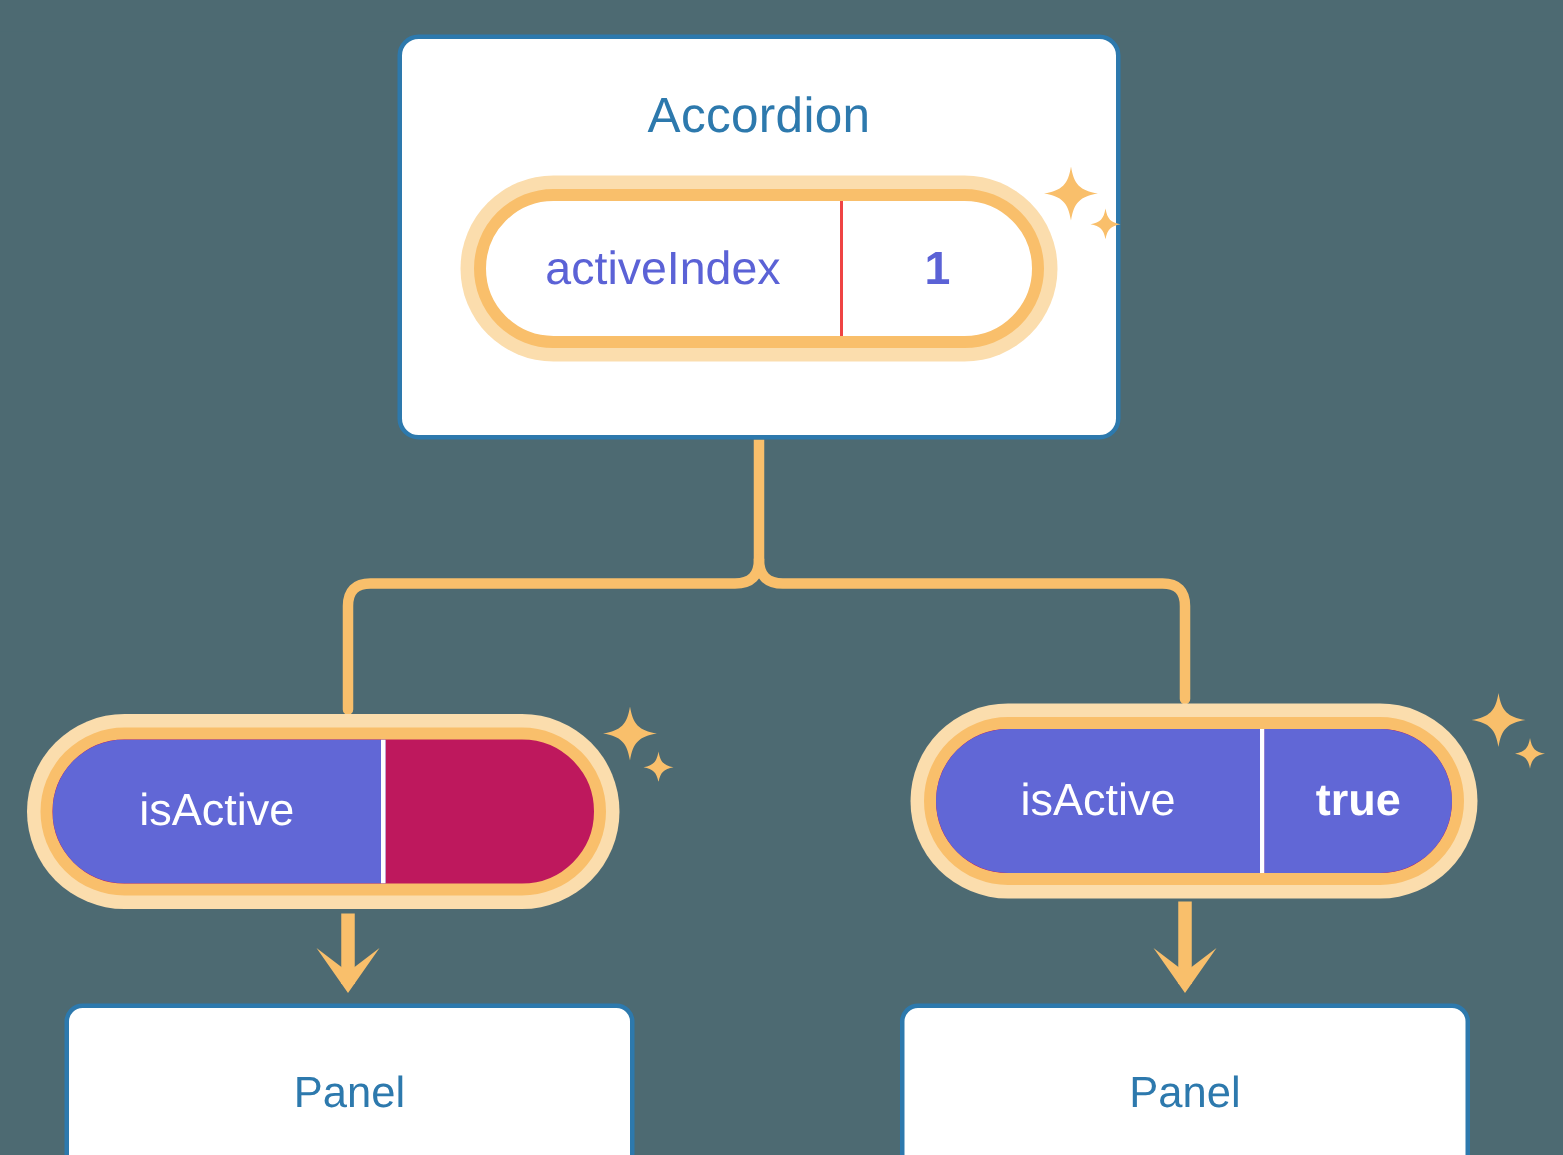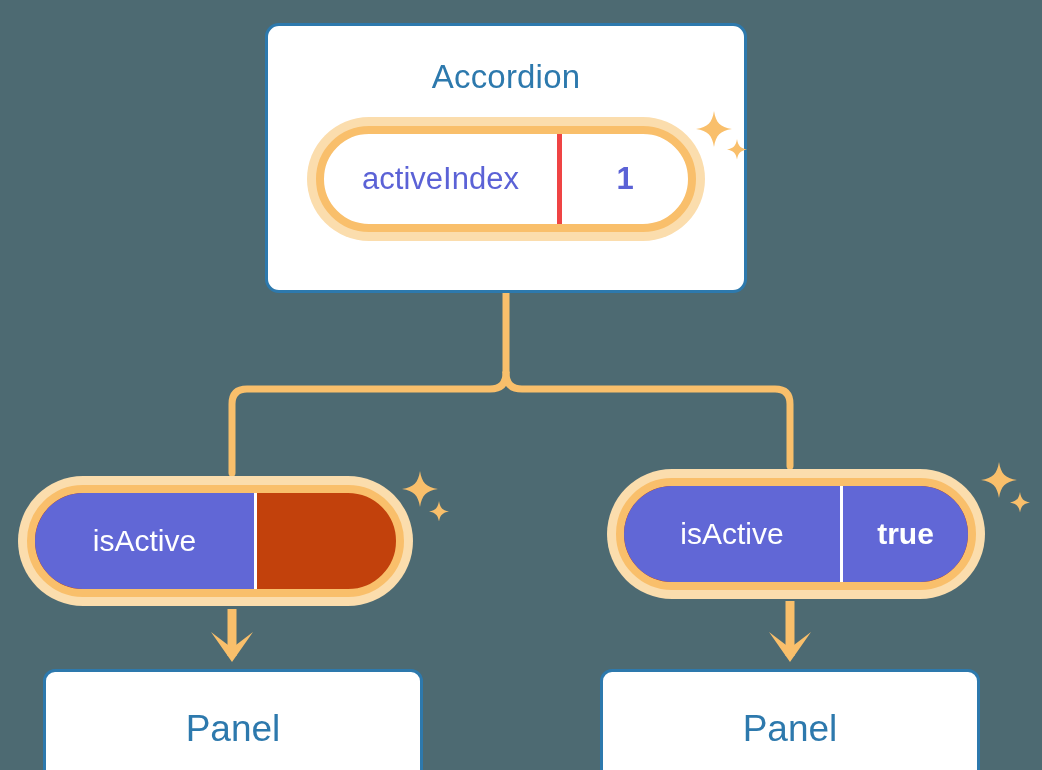--- a/index.html
+++ b/index.html
@@ -60,21 +60,21 @@
     background: #ffffff;
     border: 3px solid #2d79ad;
     border-radius: 12px;
     box-sizing: border-box;
     display: flex;
     align-items: center;
     justify-content: center;
   }
   .panel-label {
     color: #2d79ad;
-    font-size: 37px;
+    font-size: 29px;
     font-weight: 400;
   }
   #panel-left  { left: 43px;  top: 648px; width: 380px; height: 120px; }
   #panel-right { left: 600px; top: 648px; width: 380px; height: 120px; }
 
   
   .pill {
     position: absolute;
     box-sizing: border-box;
     border-radius: 999px;
@@ -105,31 +105,31 @@
     left: 307px;
     top: 96px;
     width: 398px;
     height: 124px;
   }
   #pill-accordion .pill-inner { background: #ffffff; }
   #pill-accordion .pill-key {
     flex: 0 0 238px;
     color: #5b62d6;
     font-size: 31px;
-    border-right: 5px solid #ef4444;
+    border-right: 2px solid #ef4444;
   }
   #pill-accordion .pill-val {
     flex: 1;
     color: #5b62d6;
     font-size: 31px;
     font-weight: bold;
   }
 
   
-  .pill-purple .pill-inner { background: #c2410c; }
+  .pill-purple .pill-inner { background: #be185d; }
   .pill-purple .pill-key,
   .pill-purple .pill-val {
     background: #6167d6;
     color: #ffffff;
   }
   .pill-purple .pill-key {
     font-size: 30px;
     border-right: 3px solid #ffffff;
   }
   .pill-purple .pill-val {

